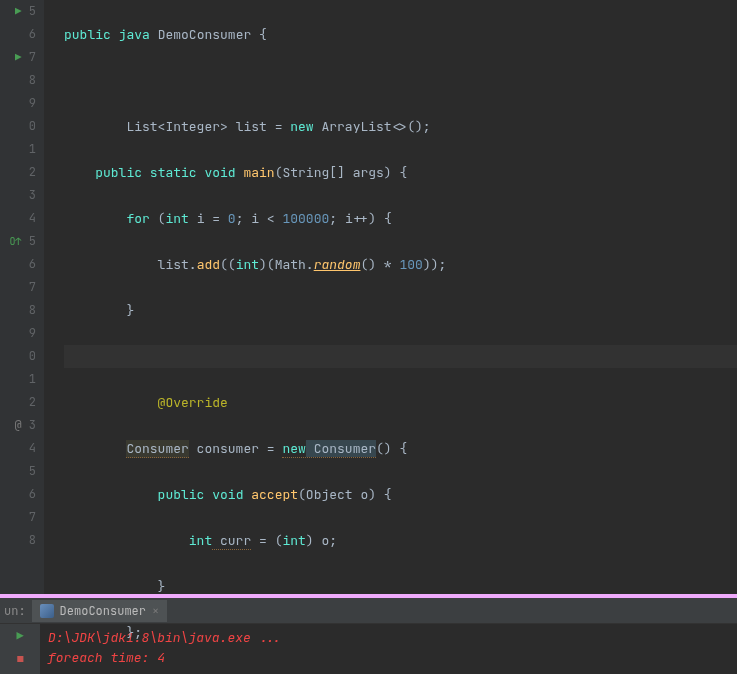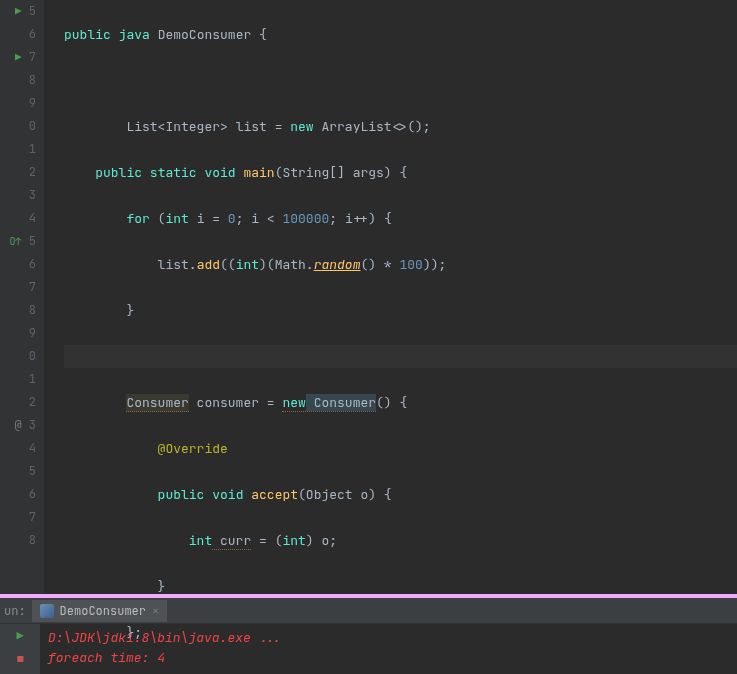--- a/index.html
+++ b/index.html
@@ -156,22 +156,22 @@
   </div>
   <div class="code-area">
 <div class="line"><span class="kw">public</span> <span class="kw">java</span> <span>DemoConsumer</span> <span>{</span></div>
 <div class="line"></div>
 <div class="line">        <span>List</span><span>&lt;</span><span>Integer</span><span>&gt;</span><span> list = </span><span class="kw">new</span><span> ArrayList&lt;&gt;();</span></div>
 <div class="line">    <span class="kw">public</span> <span class="kw">static</span> <span class="kw">void</span> <span class="method">main</span><span>(String[] args)</span> <span>{</span></div>
 <div class="line">        <span class="kw">for</span><span> (</span><span class="kw">int</span><span> i = </span><span class="num">0</span><span>; i &lt; </span><span class="num">100000</span><span>; i++) {</span></div>
 <div class="line">            <span>list.</span><span class="method">add</span><span>((</span><span class="kw">int</span><span>)(Math.</span><span class="method-italic">random</span><span>() * </span><span class="num">100</span><span>));</span></div>
 <div class="line">        <span>}</span></div>
 <div class="line current"></div>
+<div class="line">            <span class="anno">@Override</span></div>
 <div class="line">        <span class="warn-bg warn-underline">Consumer</span><span> consumer = </span><span class="warn-underline"><span class="kw">new</span><span class="highlighted"> Consumer</span></span><span>() {</span></div>
-<div class="line">            <span class="anno">@Override</span></div>
 <div class="line">            <span class="kw">public</span> <span class="kw">void</span> <span class="method">accept</span><span>(Object o) {</span></div>
 <div class="line">                <span class="kw">int</span><span class="warn-underline"> curr</span><span> = (</span><span class="kw">int</span><span>) o;</span></div>
 <div class="line">            <span>}</span></div>
 <div class="line">        <span>};</span></div>
 <div class="line"></div>
 
 
 
 
 

